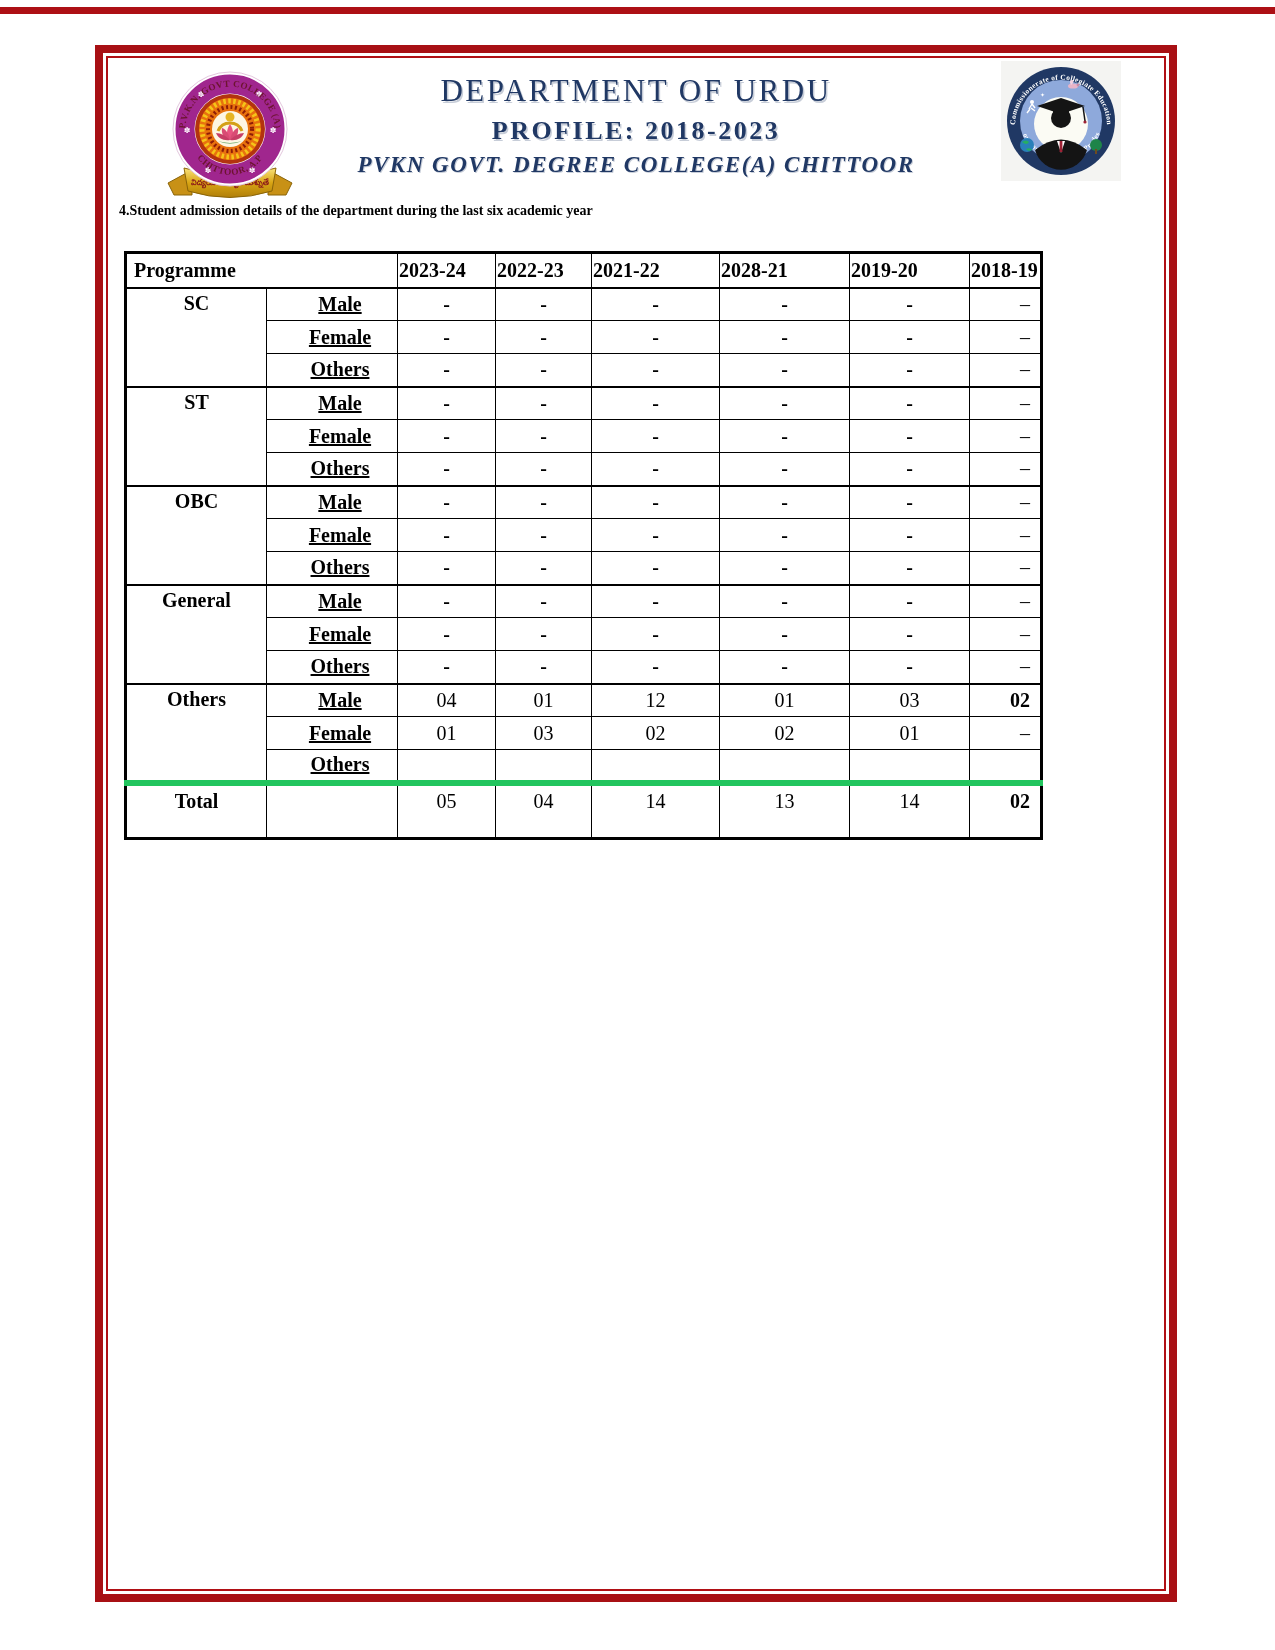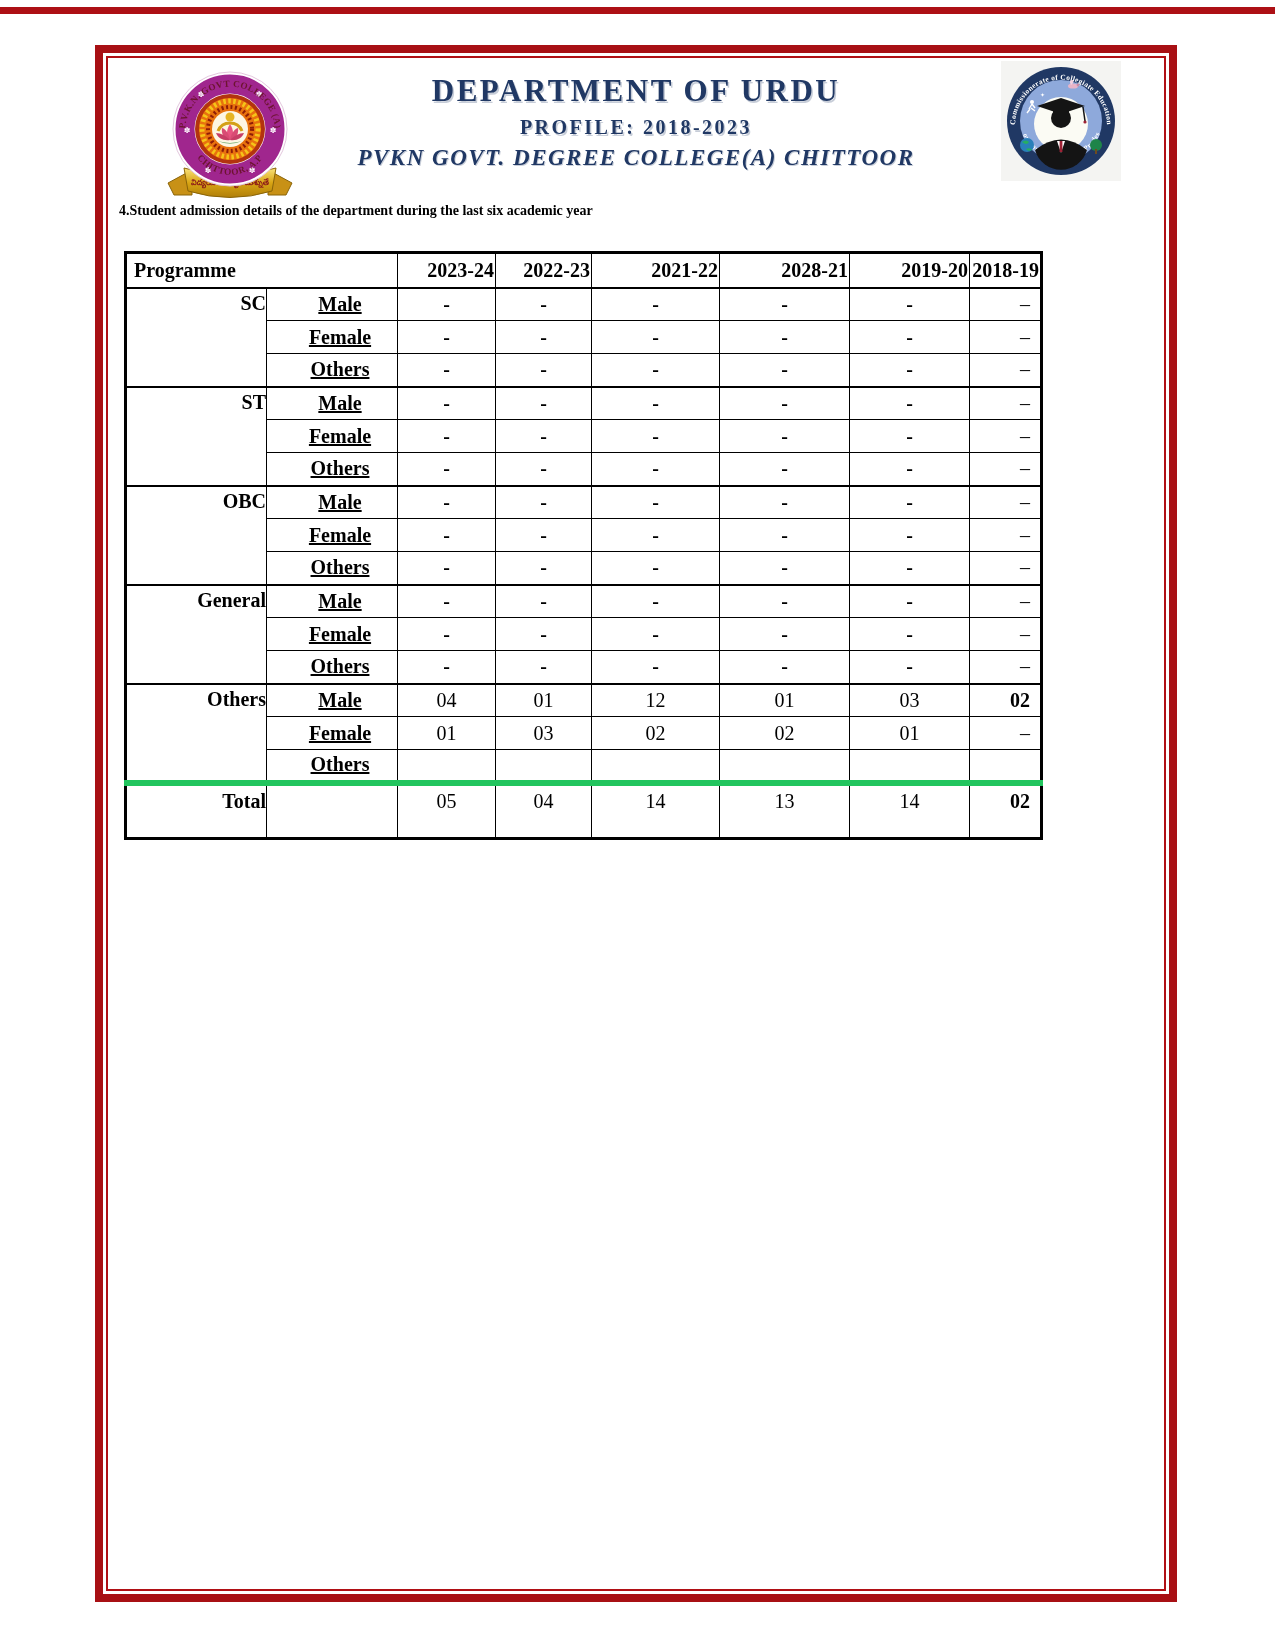--- a/index.html
+++ b/index.html
@@ -9,42 +9,42 @@
   .top-band { position:absolute; left:0; top:7px; width:1275px; height:7px; background:#ad1015; }
 
   .frame { position:absolute; left:95px; top:45px; width:1082px; height:1557px;
            border:8px solid #a81014; background:#ffffff; }
   .frame-inner-line { position:absolute; inset:3px; border:2px solid #b01015; pointer-events:none; }
 
   .logo-left { position:absolute; left:57px; top:14px; width:140px; height:138px; }
   .logo-right { position:absolute; left:898px; top:8px; width:120px; height:120px; }
 
   .title-block { position:absolute; left:230px; right:230px; top:20px; text-align:center; color:#203864; }
-  .title-1 { font-size:31px; font-weight:bold; letter-spacing:2.5px;
+  .title-1 { font-size:31px; font-weight:normal; letter-spacing:2.5px;
              text-shadow:1.5px 1.5px 0 rgba(32,56,100,0.25); }
-  .title-2 { font-size:20px; font-weight:bold; letter-spacing:2.5px; margin-top:7px;
+  .title-2 { font-size:26px; font-weight:bold; letter-spacing:2.5px; margin-top:7px;
              text-shadow:1.5px 1.5px 0 rgba(32,56,100,0.25); }
   .title-3 { font-size:23px; font-weight:bold; letter-spacing:1.5px; margin-top:6px;
              text-shadow:1px 1px 0 rgba(32,56,100,0.25);font-style:italic; }
 
   .section-heading { position:absolute; left:16px; top:150px; font-size:14px; font-weight:bold; color:#000; }
 
   table.adm { position:absolute; left:21px; top:198px; width:916px;
               border-collapse:collapse; table-layout:fixed;
               border:3px solid #000; font-size:20px; color:#000; }
   table.adm th, table.adm td { border:1.5px solid #000; overflow:hidden; }
 
   thead tr { height:35px; }
   thead th { border-bottom:3px solid #000; font-weight:bold; }
   th.programme-h { text-align:left; padding-left:7px; }
-  th.year-h { text-align:right; padding:0 1px; }
+  th.year-h { text-align:left; padding:0 1px; }
 
   tbody tr { height:33px; }
   tr.group-start td { border-top:2.5px solid #000; }
-  td.cat-cell { text-align:right; vertical-align:top; font-weight:bold; padding-top:3px; }
+  td.cat-cell { text-align:center; vertical-align:top; font-weight:bold; padding-top:3px; }
   td.label-cell { text-align:center; padding-left:16px; font-weight:bold;text-decoration:underline; }
   td.val-cell { text-align:center; font-weight:normal; }
   td.val-cell.dash { font-weight:bold; }
   td.val-cell.last-col { text-align:right; padding-right:10px; font-weight:normal; }
   td.val-cell.last-col.boldval { font-weight:bold; }
   tr.total-row { height:56px; }
   tr.total-row td { border-top:6px solid #22c55e; vertical-align:top; padding-top:4px; }
 </style>
 </head>
 <body>

